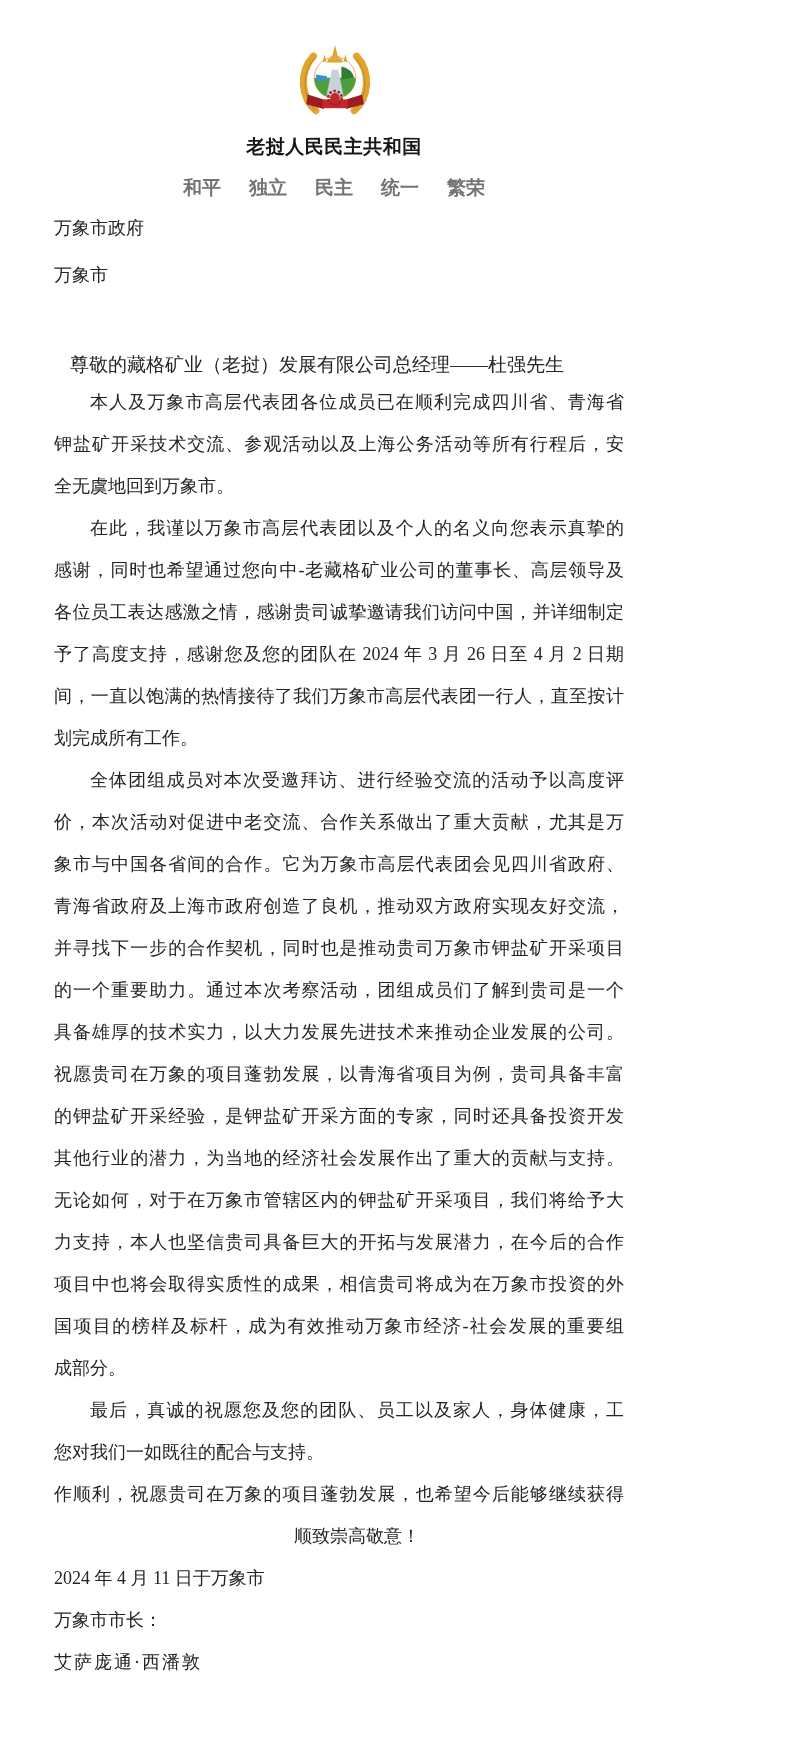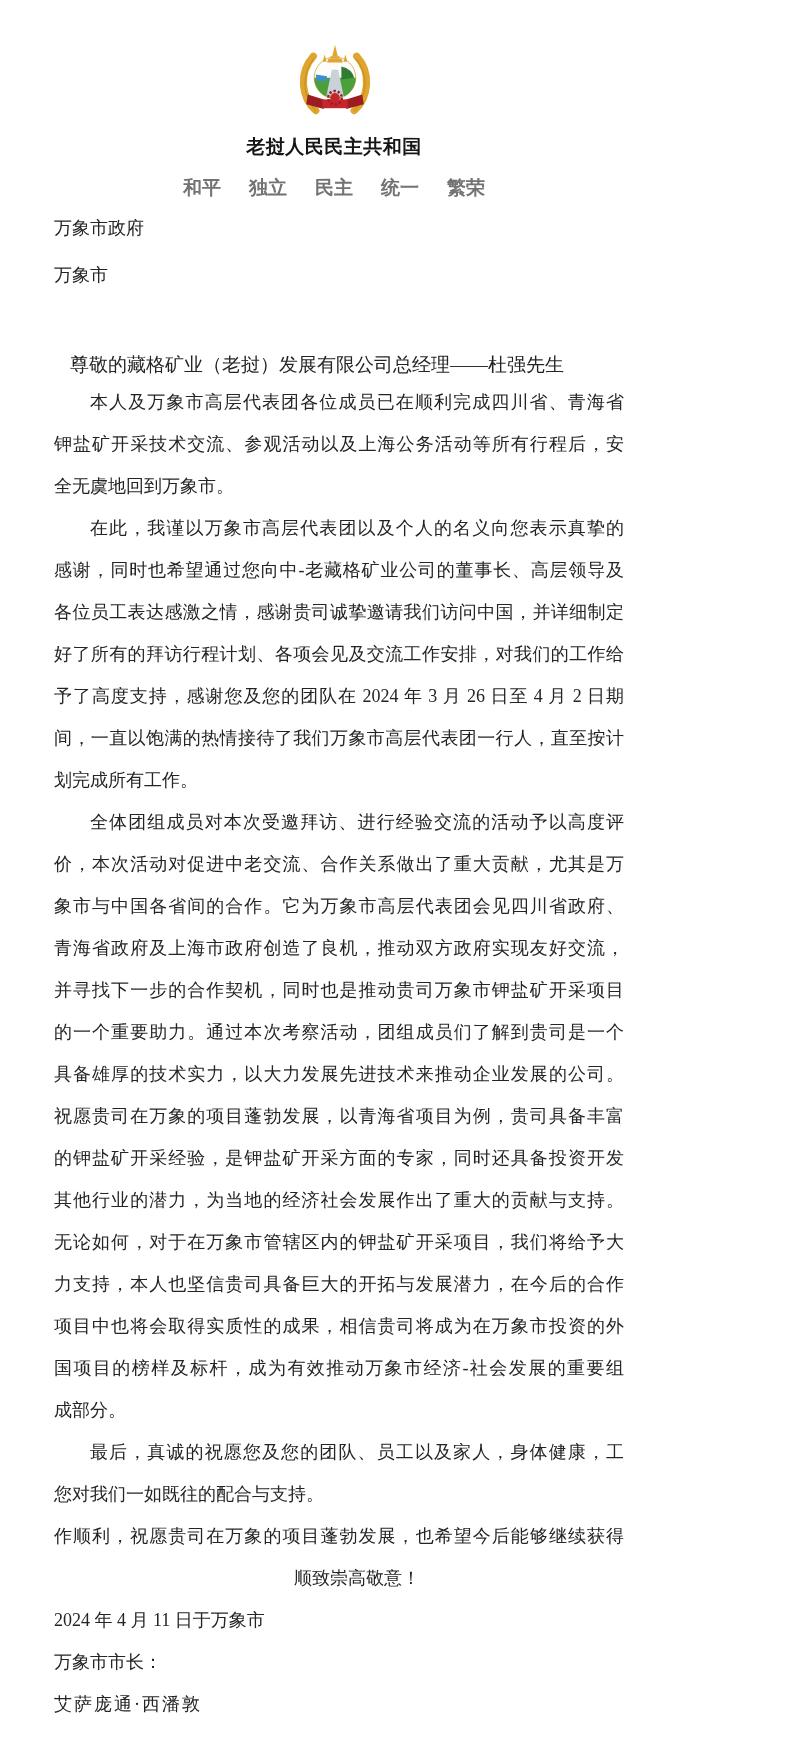--- a/index.html
+++ b/index.html
@@ -99,21 +99,20 @@
     <div id="paragraphs">
         <div class="para">
           <div class="linebox bline fill">本人及万象市高层代表团各位成员已在顺利完成四川省、青海省</div>
           <div class="linebox bline fill">钾盐矿开采技术交流、参观活动以及上海公务活动等所有行程后，安</div>
           <div class="linebox bline">全无虞地回到万象市。</div>
         </div>
         <div class="para">
           <div class="linebox bline fill">在此，我谨以万象市高层代表团以及个人的名义向您表示真挚的</div>
           <div class="linebox bline fill">感谢，同时也希望通过您向中-老藏格矿业公司的董事长、高层领导及</div>
           <div class="linebox bline fill">各位员工表达感激之情，感谢贵司诚挚邀请我们访问中国，并详细制定</div>
-          <div class="linebox bline fill">好了所有的拜访行程计划、各项会见及交流工作安排，对我们的工作给</div>
           <div class="linebox bline fill">予了高度支持，感谢您及您的团队在 2024 年 3 月 26 日至 4 月 2 日期</div>
           <div class="linebox bline fill">间，一直以饱满的热情接待了我们万象市高层代表团一行人，直至按计</div>
           <div class="linebox bline">划完成所有工作。</div>
         </div>
         <div class="para">
           <div class="linebox bline fill">全体团组成员对本次受邀拜访、进行经验交流的活动予以高度评</div>
           <div class="linebox bline fill">价，本次活动对促进中老交流、合作关系做出了重大贡献，尤其是万</div>
           <div class="linebox bline fill">象市与中国各省间的合作。它为万象市高层代表团会见四川省政府、</div>
           <div class="linebox bline fill">青海省政府及上海市政府创造了良机，推动双方政府实现友好交流，</div>
           <div class="linebox bline fill">并寻找下一步的合作契机，同时也是推动贵司万象市钾盐矿开采项目</div>

